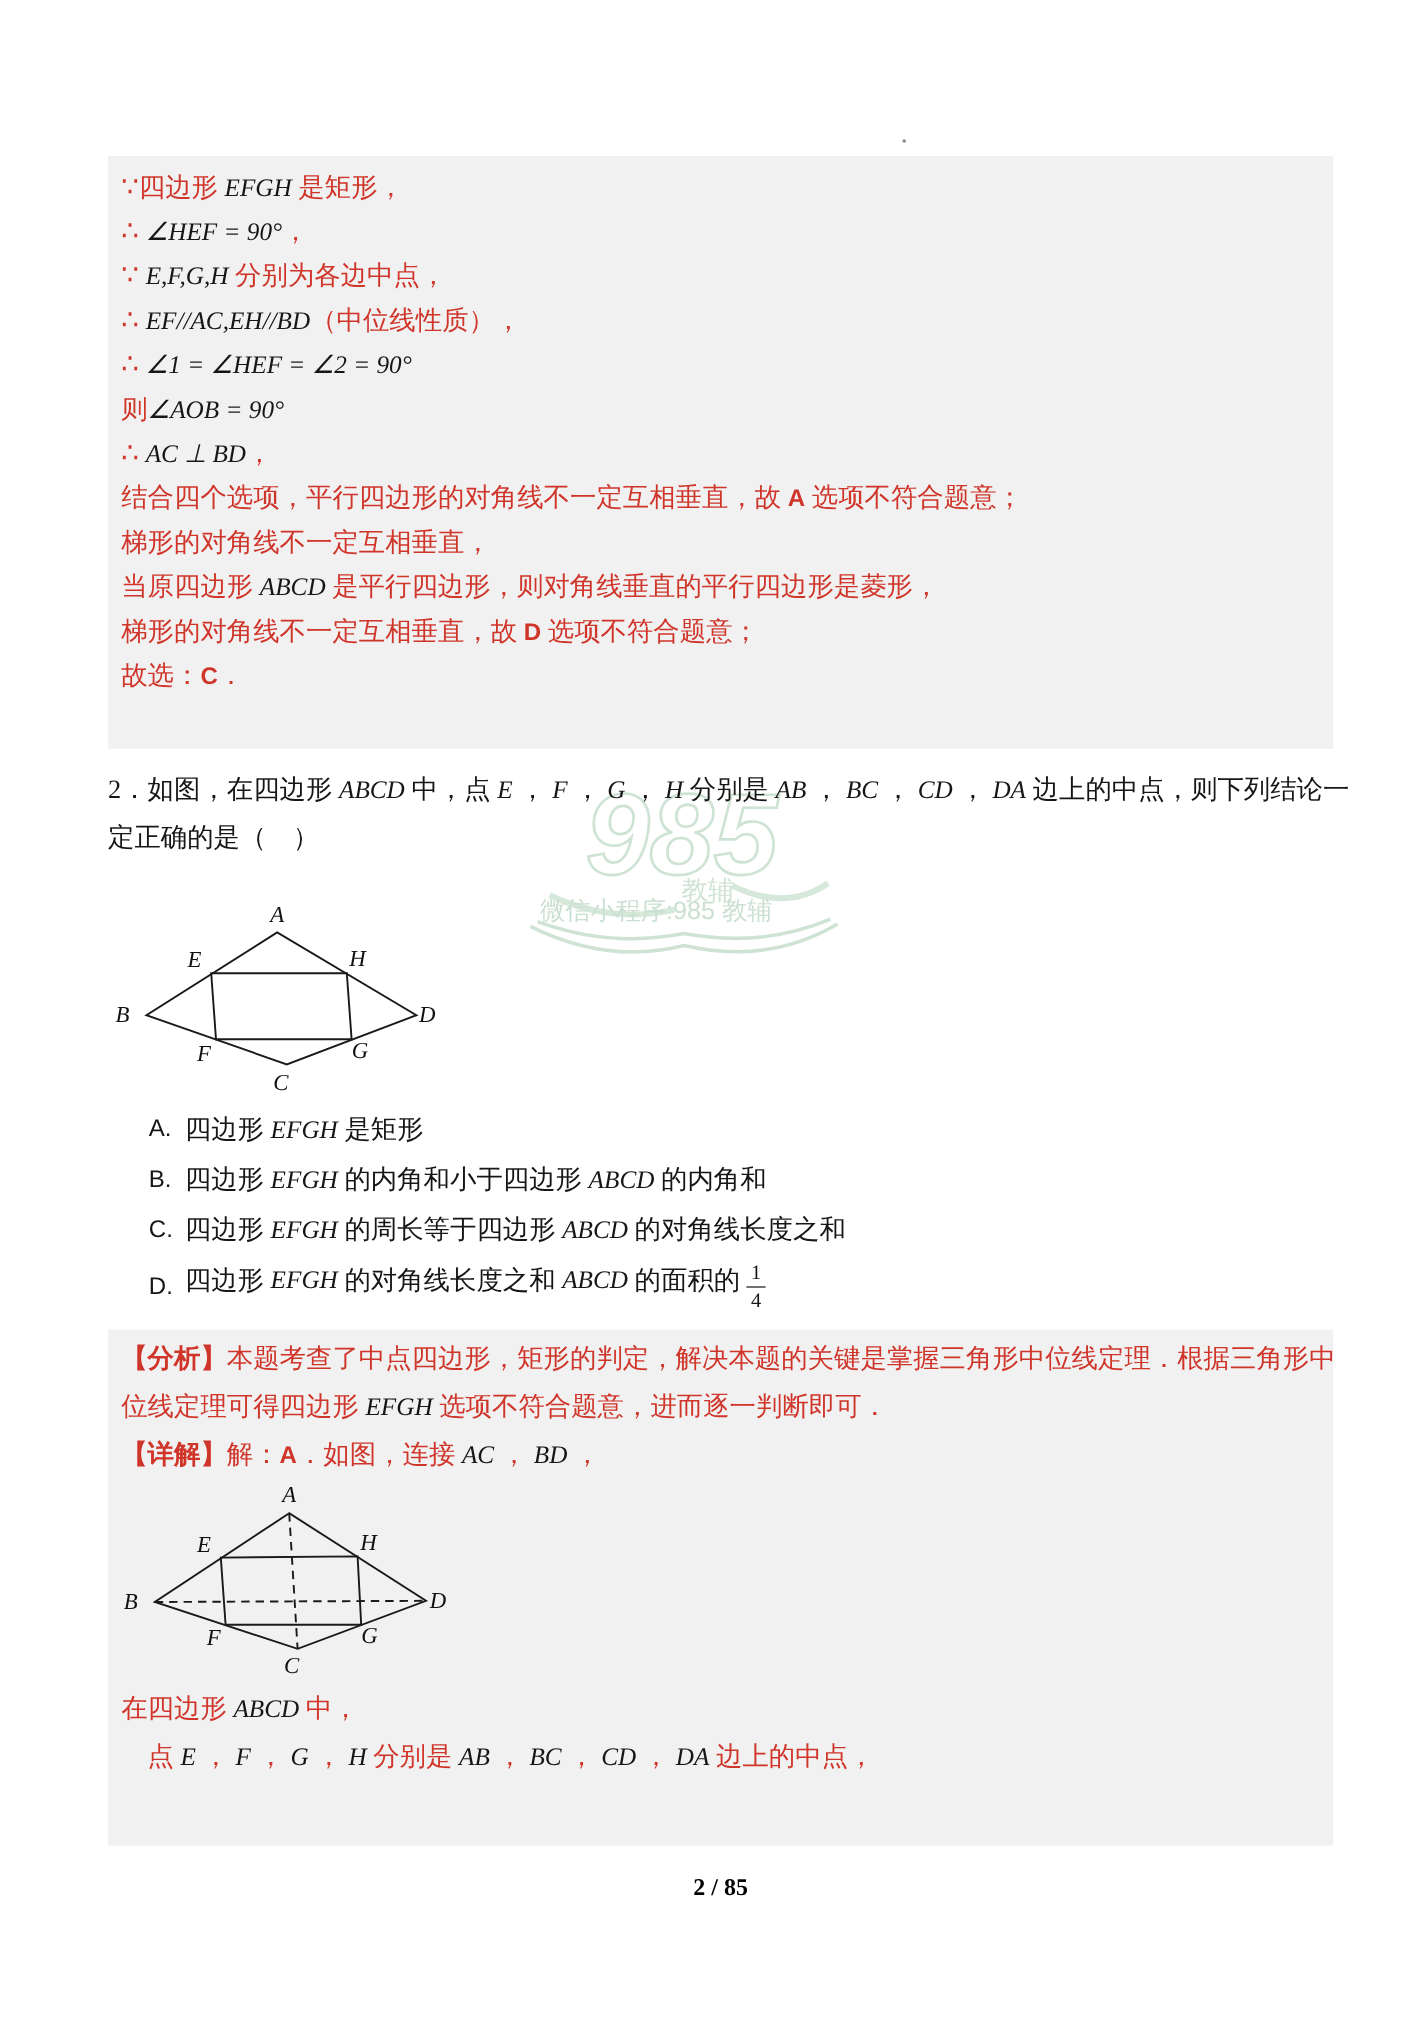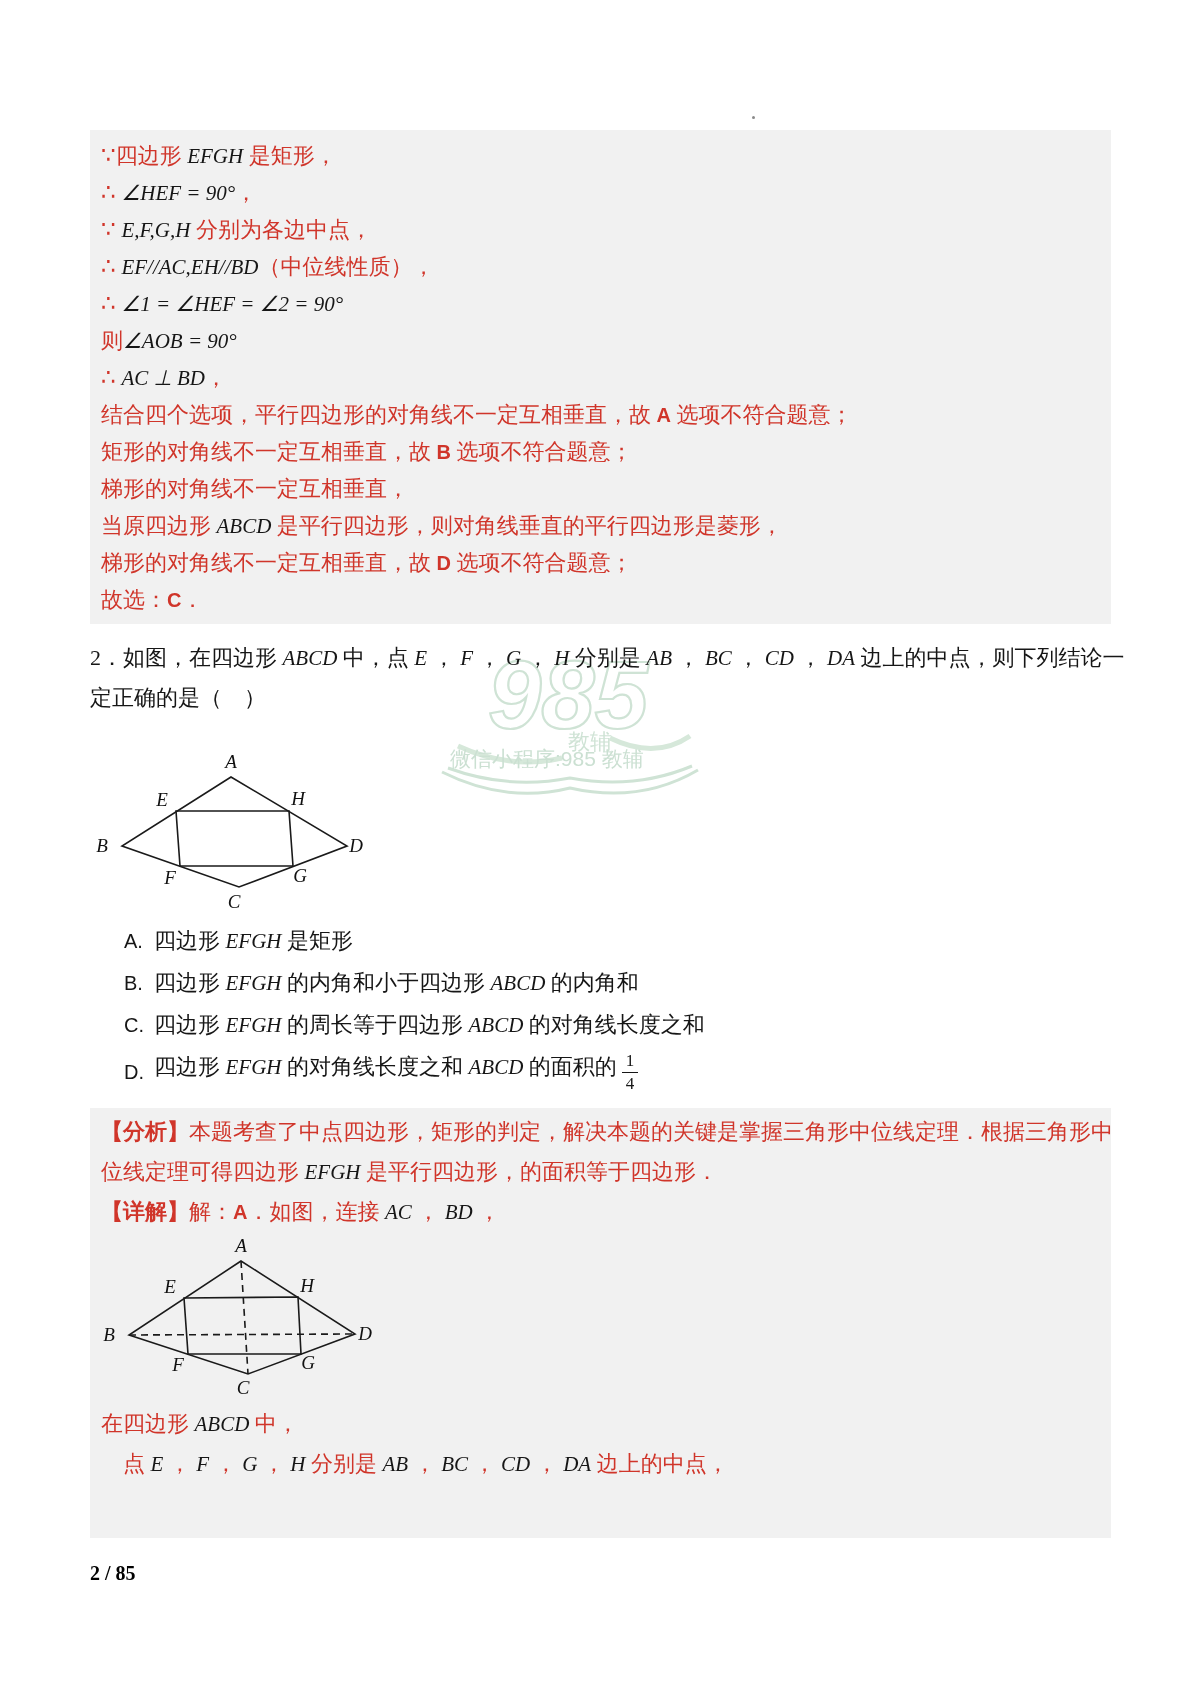--- a/index.html
+++ b/index.html
@@ -31,21 +31,21 @@
   #options{position:absolute;left:124px;top:920px;width:940px;}
   .opt-row{display:flex;align-items:center;height:42px;}
   .opt-row.tall{height:52px;}
   .opt-letter{font-family:"Liberation Sans","DejaVu Sans",sans-serif;font-size:20px;color:var(--ink);width:30px;flex:0 0 30px;}
   .opt-text{white-space:pre;}
   #solution2{top:1108px;height:430px;padding:4px 12px 0 11px;}
   #solution2 .tline{line-height:40px;height:40px;}
   .frac{display:inline-block;vertical-align:-15px;text-align:center;margin-left:5px;font-size:17px;font-style:normal;line-height:1.15;}
   .frac .num{display:block;padding:0 4px 1px;border-bottom:1.6px solid var(--ink);}
   .frac .den{display:block;padding-top:1px;}
-  #footer{position:absolute;left:90px;top:1562px;width:1021px;text-align:left;font-weight:bold;font-size:20px;color:#000;}
+  #footer{position:absolute;left:90px;top:1562px;width:1021px;text-align:center;font-weight:bold;font-size:20px;color:#000;}
   #watermark{position:absolute;left:440px;top:628px;width:260px;height:172px;pointer-events:none;}
   #topdot{position:absolute;left:752px;top:116px;width:3px;height:3px;border-radius:50%;background:#8a8a8a;}
   figure{margin:0;}
   svg text.flabel{font-family:"Liberation Serif","DejaVu Serif",serif;font-style:italic;font-size:19px;fill:#111;}
 </style>
 </head>
 <body>
 
 <span id="topdot"></span>
 
@@ -63,21 +63,20 @@
 
 <section id="solution1" class="graybox">
     <p class="tline"><span class="seg-sym">∵</span><span class="seg-r">四边形 </span><span class="seg-m">EFGH</span><span class="seg-r"> 是矩形，</span></p>
     <p class="tline"><span class="seg-sym">∴ </span><span class="seg-m">∠HEF = 90°</span><span class="seg-r">，</span></p>
     <p class="tline"><span class="seg-sym">∵ </span><span class="seg-m">E,F,G,H</span><span class="seg-r"> 分别为各边中点，</span></p>
     <p class="tline"><span class="seg-sym">∴ </span><span class="seg-m">EF//AC,EH//BD</span><span class="seg-r">（中位线性质），</span></p>
     <p class="tline"><span class="seg-sym">∴ </span><span class="seg-m">∠1 = ∠HEF = ∠2 = 90°</span></p>
     <p class="tline"><span class="seg-r">则</span><span class="seg-m">∠AOB = 90°</span></p>
     <p class="tline"><span class="seg-sym">∴ </span><span class="seg-m">AC ⊥ BD</span><span class="seg-r">，</span></p>
     <p class="tline"><span class="seg-r">结合四个选项，平行四边形的对角线不一定互相垂直，故 </span><span class="seg-rs">A</span><span class="seg-r"> 选项不符合题意；</span></p>
-    <p class="tline"><span class="seg-r">矩形的对角线不一定互相垂直，故 </span><span class="seg-rs">B</span><span class="seg-r"> 选项不符合题意；</span></p>
     <p class="tline"><span class="seg-r">梯形的对角线不一定互相垂直，</span></p>
     <p class="tline"><span class="seg-r">当原四边形 </span><span class="seg-m">ABCD</span><span class="seg-r"> 是平行四边形，则对角线垂直的平行四边形是菱形，</span></p>
     <p class="tline"><span class="seg-r">梯形的对角线不一定互相垂直，故 </span><span class="seg-rs">D</span><span class="seg-r"> 选项不符合题意；</span></p>
     <p class="tline"><span class="seg-r">故选：</span><span class="seg-rs">C</span><span class="seg-r">．</span></p>
   </section>
 
 <div id="question2">
     <p class="tline"><span class="seg-b">2．如图，在四边形 </span><span class="seg-m">ABCD</span><span class="seg-b"> 中，点 </span><span class="seg-m">E</span><span class="seg-b"> ， </span><span class="seg-m">F</span><span class="seg-b"> ， </span><span class="seg-m">G</span><span class="seg-b"> ， </span><span class="seg-m">H</span><span class="seg-b"> 分别是 </span><span class="seg-m">AB</span><span class="seg-b"> ， </span><span class="seg-m">BC</span><span class="seg-b"> ， </span><span class="seg-m">CD</span><span class="seg-b"> ， </span><span class="seg-m">DA</span><span class="seg-b"> 边上的中点，则下列结论一</span></p>
     <p class="tline"><span class="seg-b">定正确的是（　）</span></p>
   </div>
@@ -110,21 +109,21 @@
     </div>
     <div class="opt-row tall">
       <span class="opt-letter">D.</span>
       <span class="opt-text"><span class="seg-b">四边形 </span><span class="seg-m">EFGH</span><span class="seg-b"> 的对角线长度之和 </span><span class="seg-m">ABCD</span><span class="seg-b"> 的面积的</span><span class="frac"><span class="num">1</span><span class="den">4</span></span></span>
     </div>
   </div>
 
 <section id="solution2" class="graybox">
   <div>
       <p class="tline"><span class="seg-rb">【分析】</span><span class="seg-r">本题考查了中点四边形，矩形的判定，解决本题的关键是掌握三角形中位线定理．根据三角形中</span></p>
-      <p class="tline"><span class="seg-r">位线定理可得四边形 </span><span class="seg-m">EFGH</span><span class="seg-r"> 是平行四边形，的面积等于四边形．</span></p>
+      <p class="tline"><span class="seg-r">位线定理可得四边形 </span><span class="seg-m">EFGH</span><span class="seg-r"> 选项不符合题意，进而逐一判断即可．</span></p>
       <p class="tline"><span class="seg-rb">【详解】</span><span class="seg-r">解：</span><span class="seg-rs">A</span><span class="seg-r">．如图，连接 </span><span class="seg-m">AC</span><span class="seg-r"> ， </span><span class="seg-m">BD</span><span class="seg-r"> ，</span></p>
     </div>
   <figure id="fig2wrap"><svg viewBox="0 0 300 172" width="300" height="172">
         <polygon points="150,29 38,103 157,142 264,102" fill="none" stroke="#1a1a1a" stroke-width="1.6"></polygon>
         <polygon points="93,66 97,122 210,122 207,65" fill="none" stroke="#1a1a1a" stroke-width="1.6"></polygon>
         <line x1="150" y1="29" x2="157" y2="142" stroke="#1a1a1a" stroke-width="1.6" stroke-dasharray="7 5"></line>
         <line x1="38" y1="103" x2="264" y2="102" stroke="#1a1a1a" stroke-width="1.6" stroke-dasharray="7 5"></line>
         <text x="150" y="20" class="flabel" text-anchor="middle">A</text>
         <text x="18" y="109" class="flabel" text-anchor="middle">B</text>
         <text x="152" y="162" class="flabel" text-anchor="middle">C</text>

